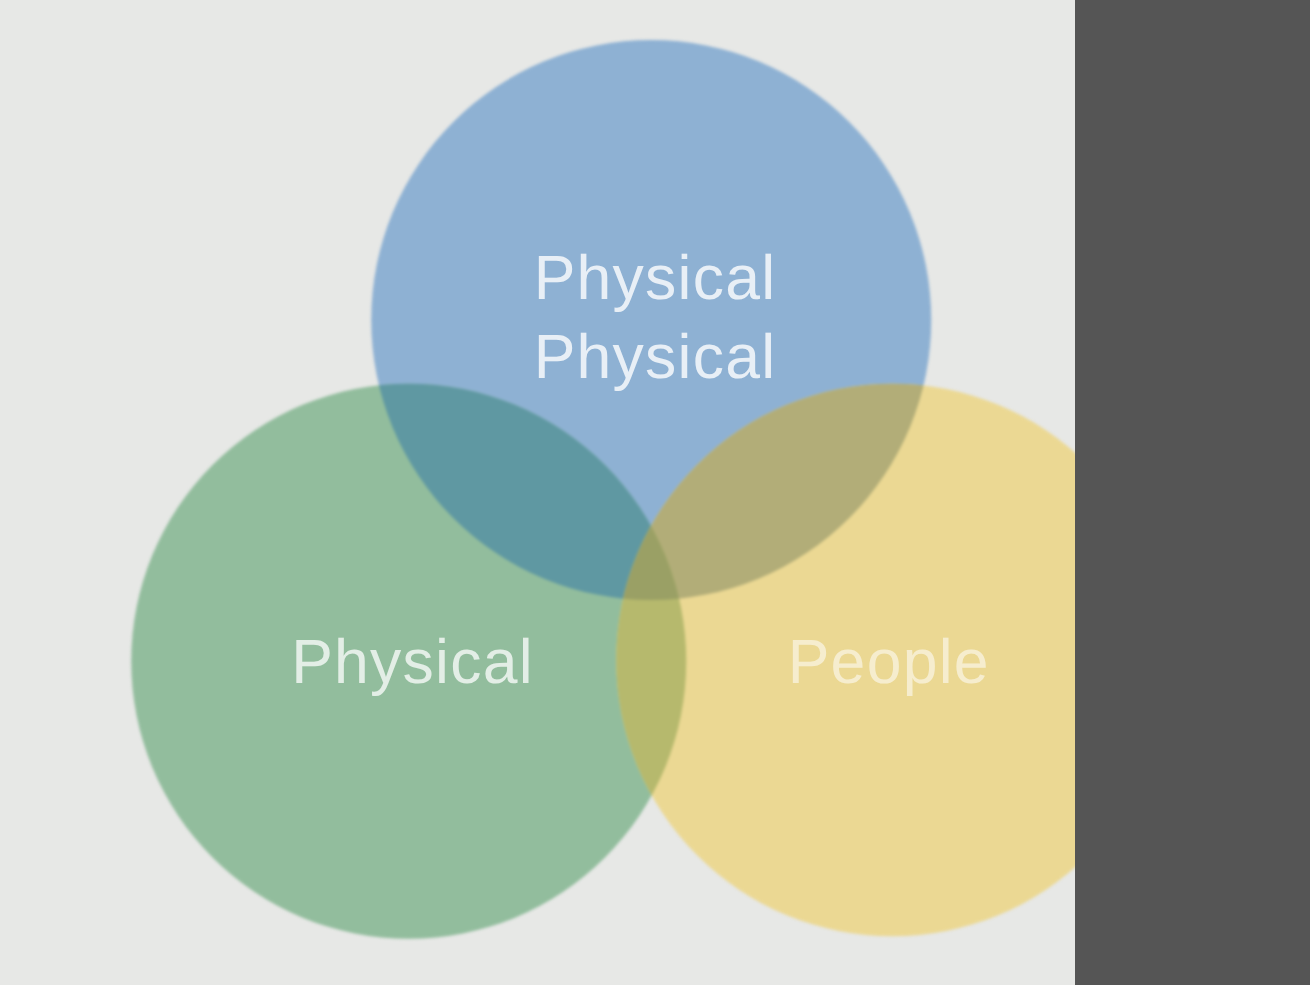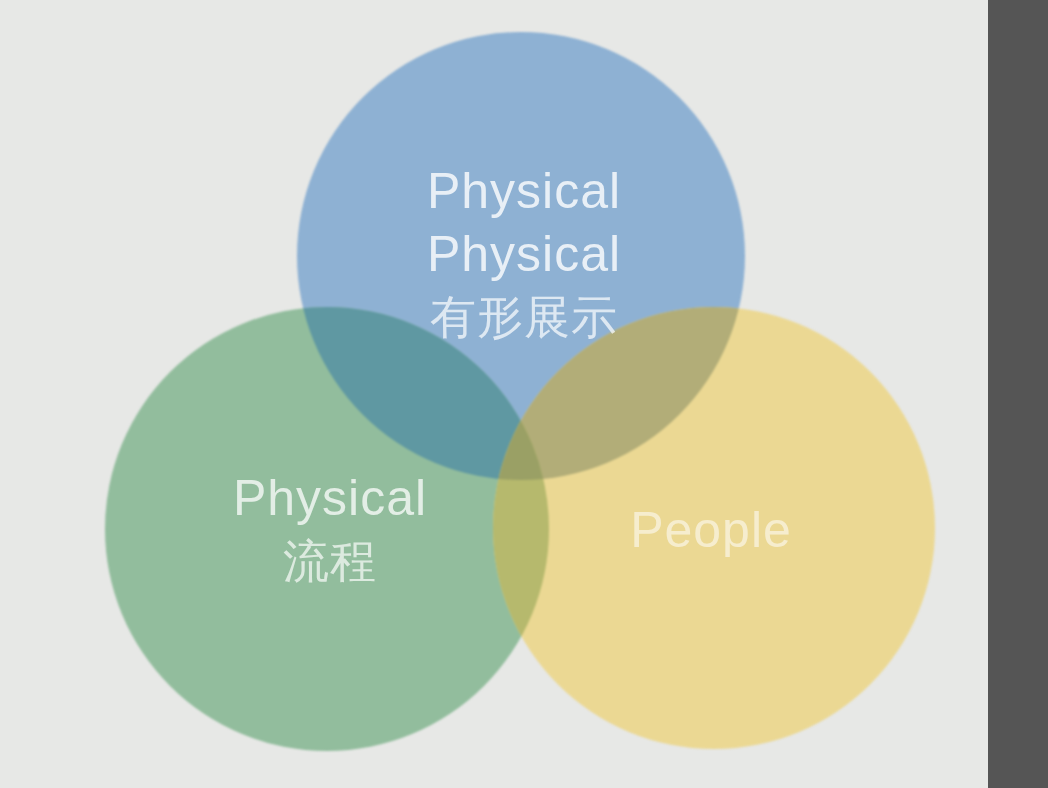--- a/index.html
+++ b/index.html
@@ -3,21 +3,21 @@
 <meta charset="utf-8">
 <style>
   html, body {
     margin: 0;
     padding: 0;
     background: #555;
     font-family: "Liberation Sans", "DejaVu Sans", sans-serif;
   }
   .slide {
     position: relative;
-    width: 988px;
+    width: 860px;
     height: 788px;
     background: #e7e8e6;
     overflow: hidden;
   }
   .venn-svg {
     position: absolute;
     left: 0;
     top: 0;
     filter: blur(1.1px);
   }
@@ -89,25 +89,23 @@
     <g clip-path="url(#clip-blue)">
       <g clip-path="url(#clip-green)">
         <circle cx="714" cy="528" r="221" fill="#9aa065"></circle>
       </g>
     </g>
   </svg>
 
   <div class="circle-label label-physical-evidence">
     <span class="line">Physical</span>
     <span class="line">Physical</span>
-    <span class="line zh">有形展示</span>
   </div>
 
   <div class="circle-label label-process">
     <span class="line">Physical</span>
-    <span class="line zh">流程</span>
   </div>
 
   <div class="circle-label label-people">
     <span class="line">People</span>
   </div>
 
 </div>
 
 </body></html>

